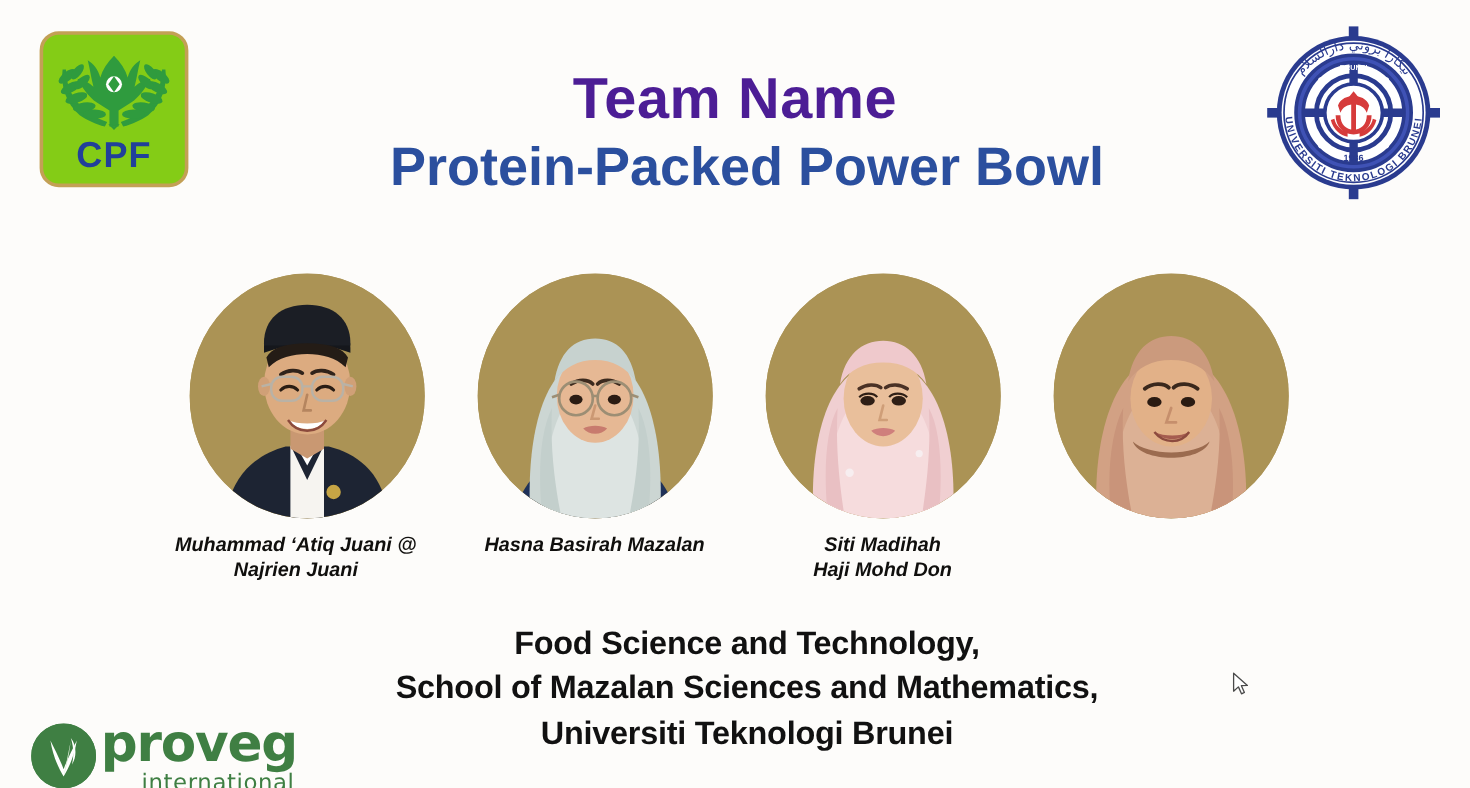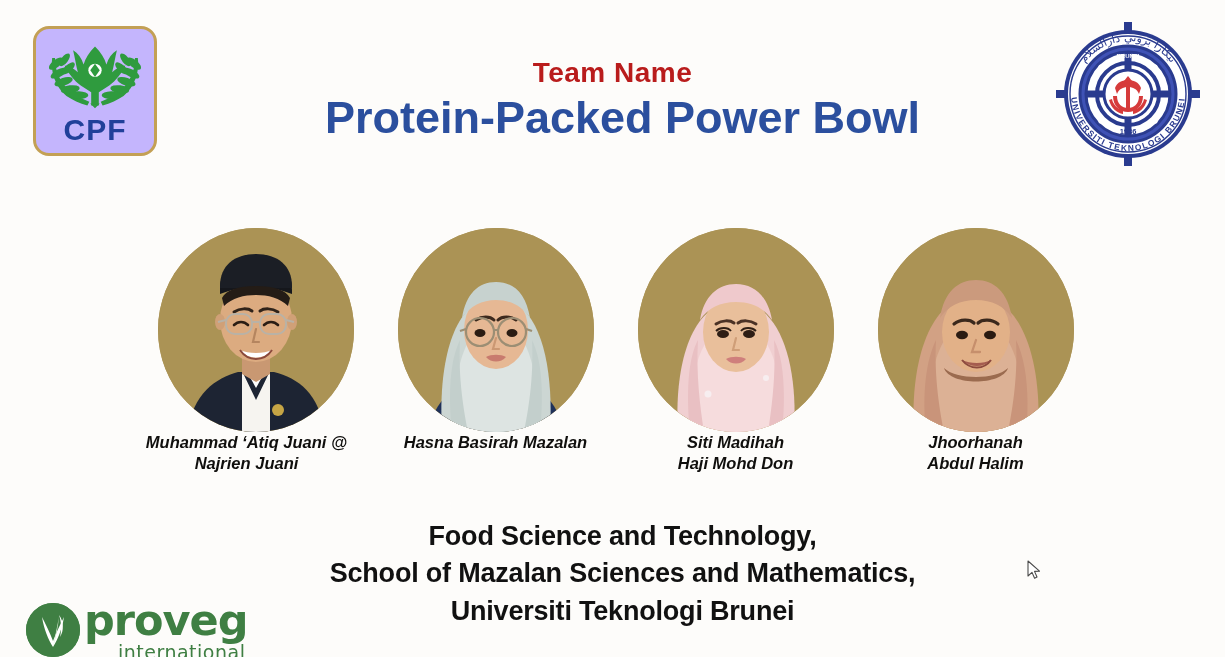--- a/index.html
+++ b/index.html
@@ -24,21 +24,21 @@
 
   
   .cpf-logo {
     position: absolute;
     left: 33px;
     top: 26px;
     width: 124px;
     height: 130px;
     border: 3px solid #c3a055;
     border-radius: 16px;
-    background: #c4b5fd;
+    background: #84cc16;
     box-sizing: border-box;
   }
   .cpf-wreath {
     position: absolute;
     left: 0; top: 8px;
     width: 100%;
     height: 78px;
   }
   .cpf-text {
     position: absolute;
@@ -64,23 +64,23 @@
 
   
   .title-block {
     position: absolute;
     left: 0;
     top: 58px;
     width: 1225px;
     text-align: center;
   }
   .team-name-label {
-    font-size: 28px;
-    font-weight: bold;
-    color: #b91c1c;
+    font-size: 48px;
+    font-weight: bold;
+    color: #4c1d95;
     letter-spacing: 0.5px;
     line-height: 1.05;
   }
   .team-name-value {
     font-size: 45px;
     font-weight: bold;
     color: #2b4f9e;
     letter-spacing: 0px;
     line-height: 1.25;
     margin-top: 3px;
@@ -107,20 +107,21 @@
     width: 196px;
     height: 204px;
     border-radius: 50%;
     background: #ab9355;
     position: relative;
     overflow: hidden;
   }
   .portrait svg { display: block; width: 100%; height: 100%; }
 
   .member-name {
+    margin-top: 12px;
     font-size: 16.5px;
     font-weight: bold;
     font-style: italic;
     color: #100f0d;
     text-align: center;
     line-height: 1.3;
     white-space: pre-line;
     font-family: "Liberation Sans", sans-serif;
   }
   .m1 .member-name { width: 250px; margin-left: -18px; }
@@ -450,22 +451,20 @@
 
           <ellipse cx="84" cy="107" rx="6" ry="4.2" fill="#2a1b12"></ellipse>
           <ellipse cx="112" cy="107" rx="6" ry="4.2" fill="#2a1b12"></ellipse>
 
           <path d="M98 112 L94 124 L102 124" stroke="#c68f6c" stroke-width="2.3" fill="none" stroke-linecap="round"></path>
 
           <path d="M84 132 C92 140 106 140 113 132 C106 136 92 136 84 132 Z" fill="#a55c4f"></path>
           <path d="M84 132 C92 142 106 142 113 132" stroke="#8c4a3e" stroke-width="2" fill="none"></path>
         </svg>
       </div>
-      <div class="member-name">Jhoorhanah
-Abdul Halim</div>
     </div>
 
   </div>
 
   <div class="affiliation">
     <div>Food Science and Technology,</div>
     <div>School of Mazalan Sciences and Mathematics,</div>
     <div>Universiti Teknologi Brunei</div>
   </div>
 

